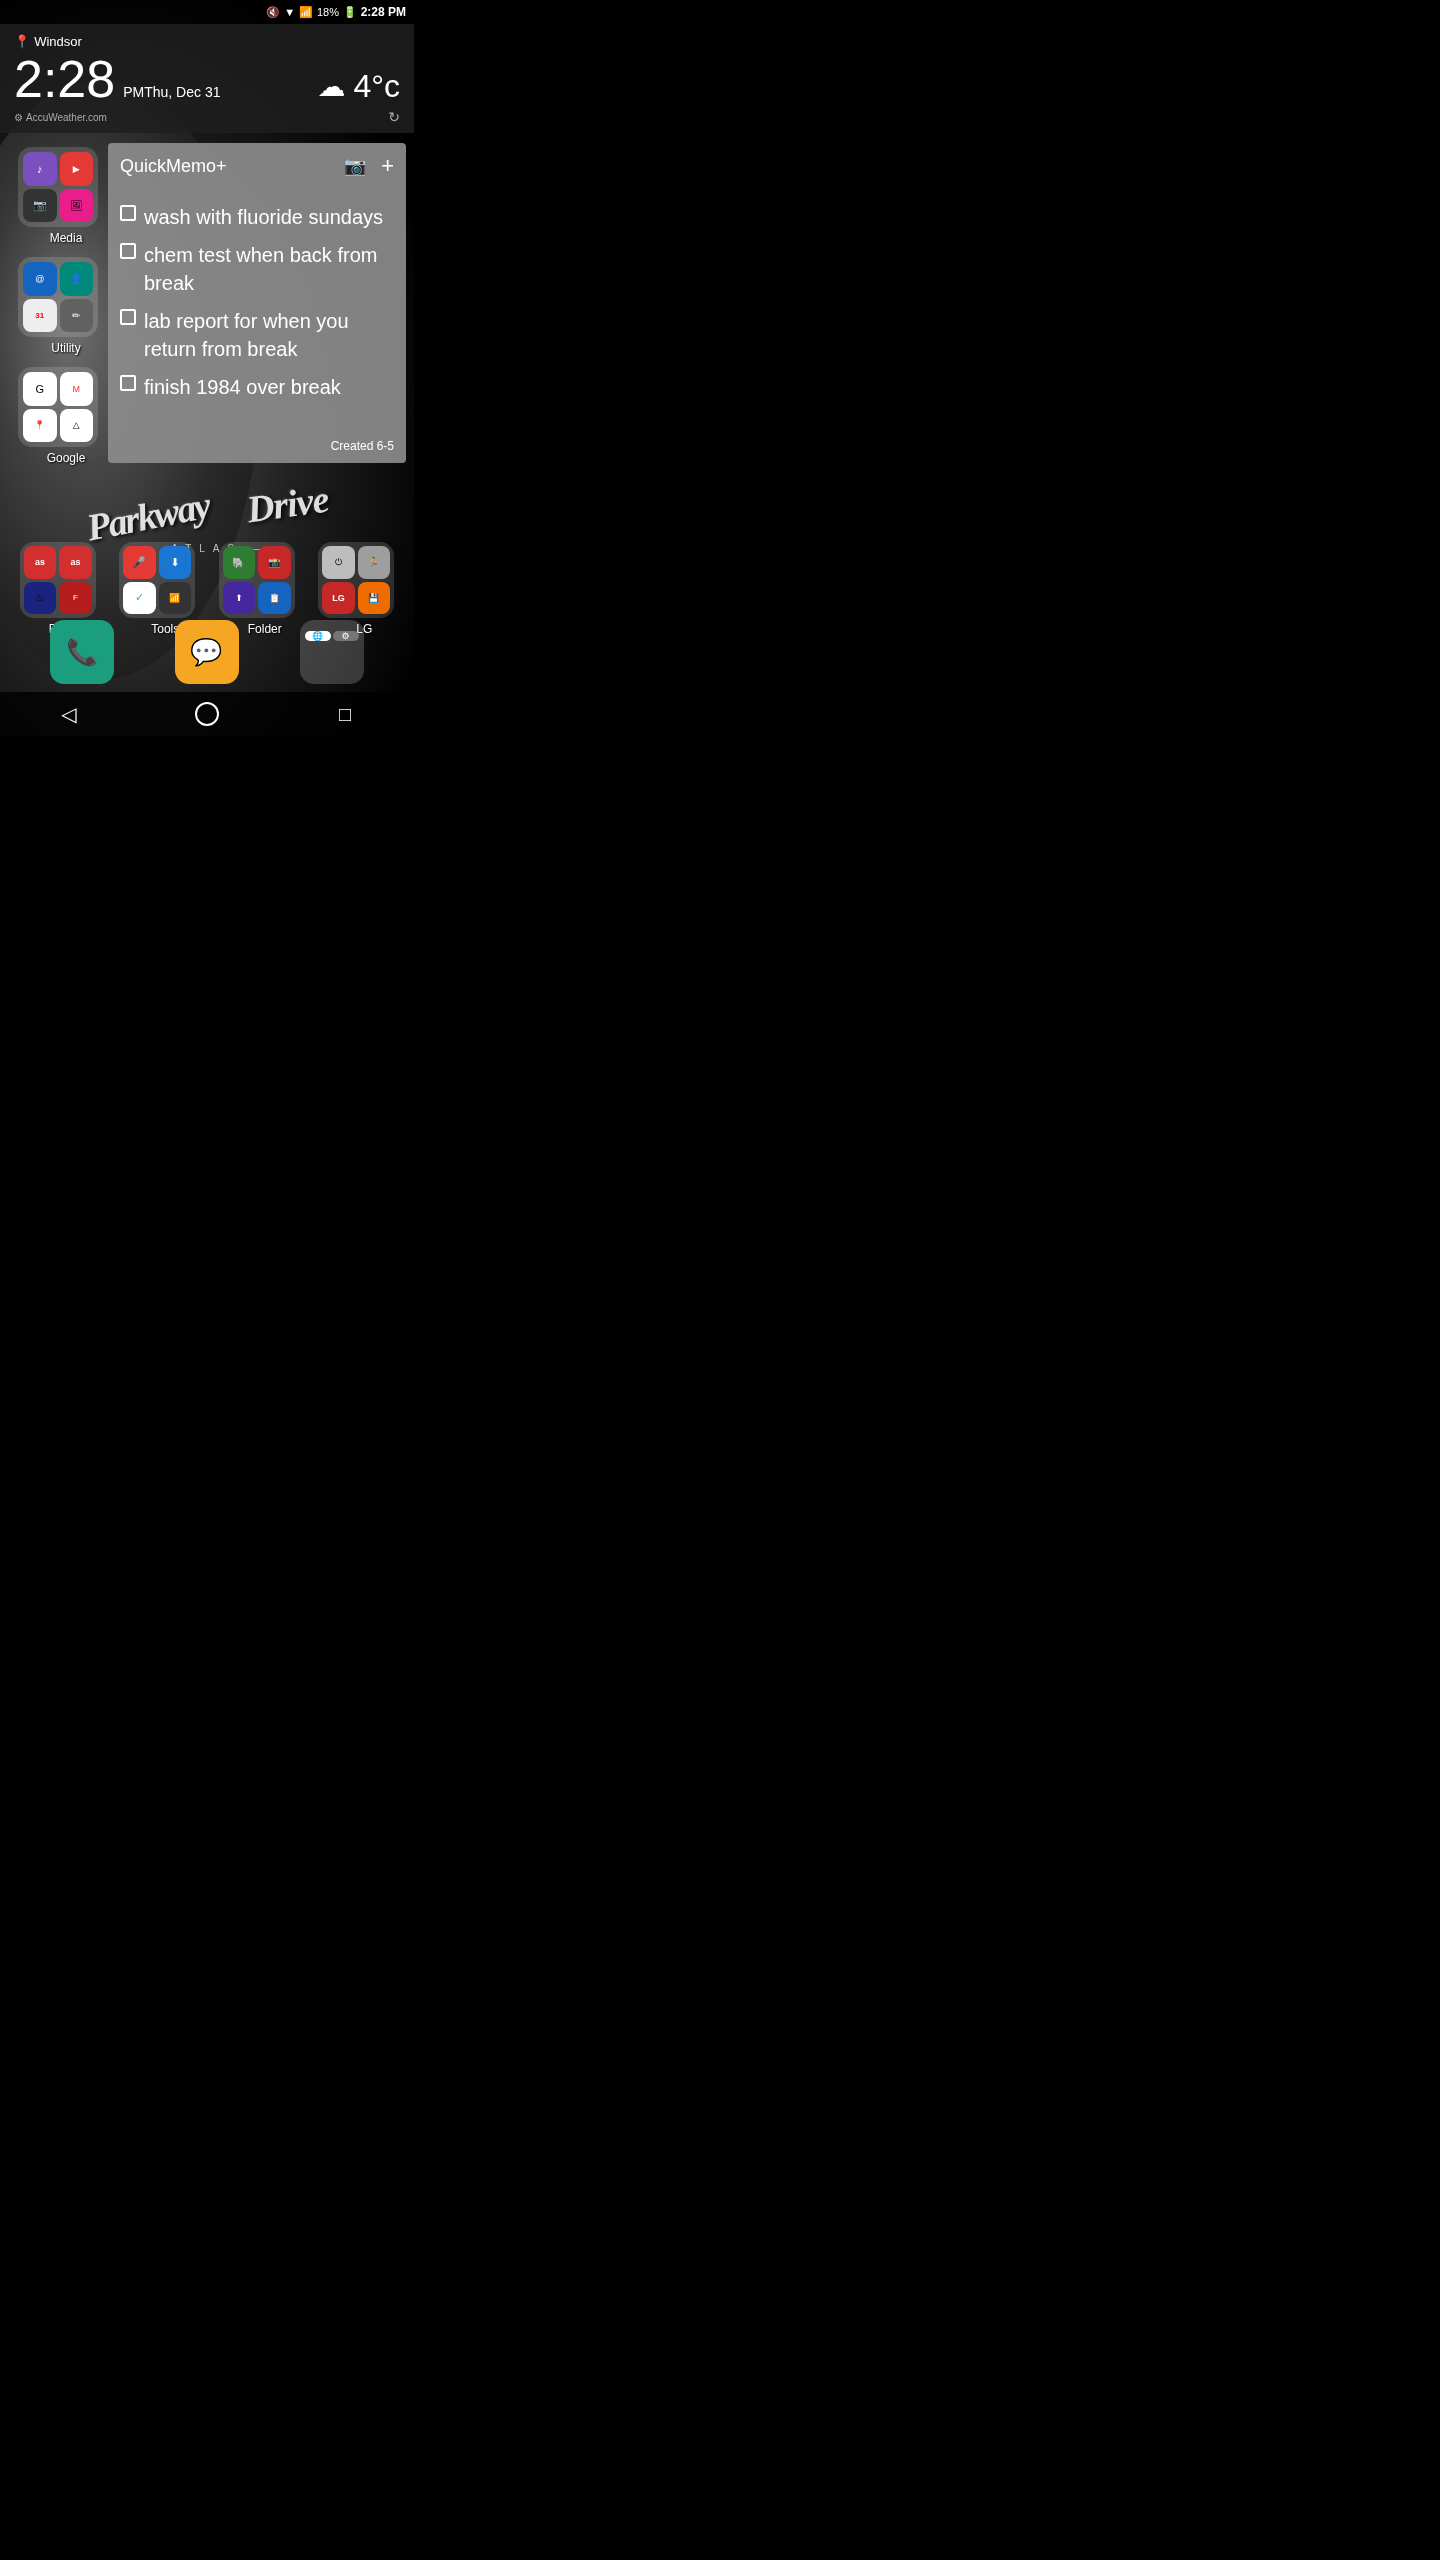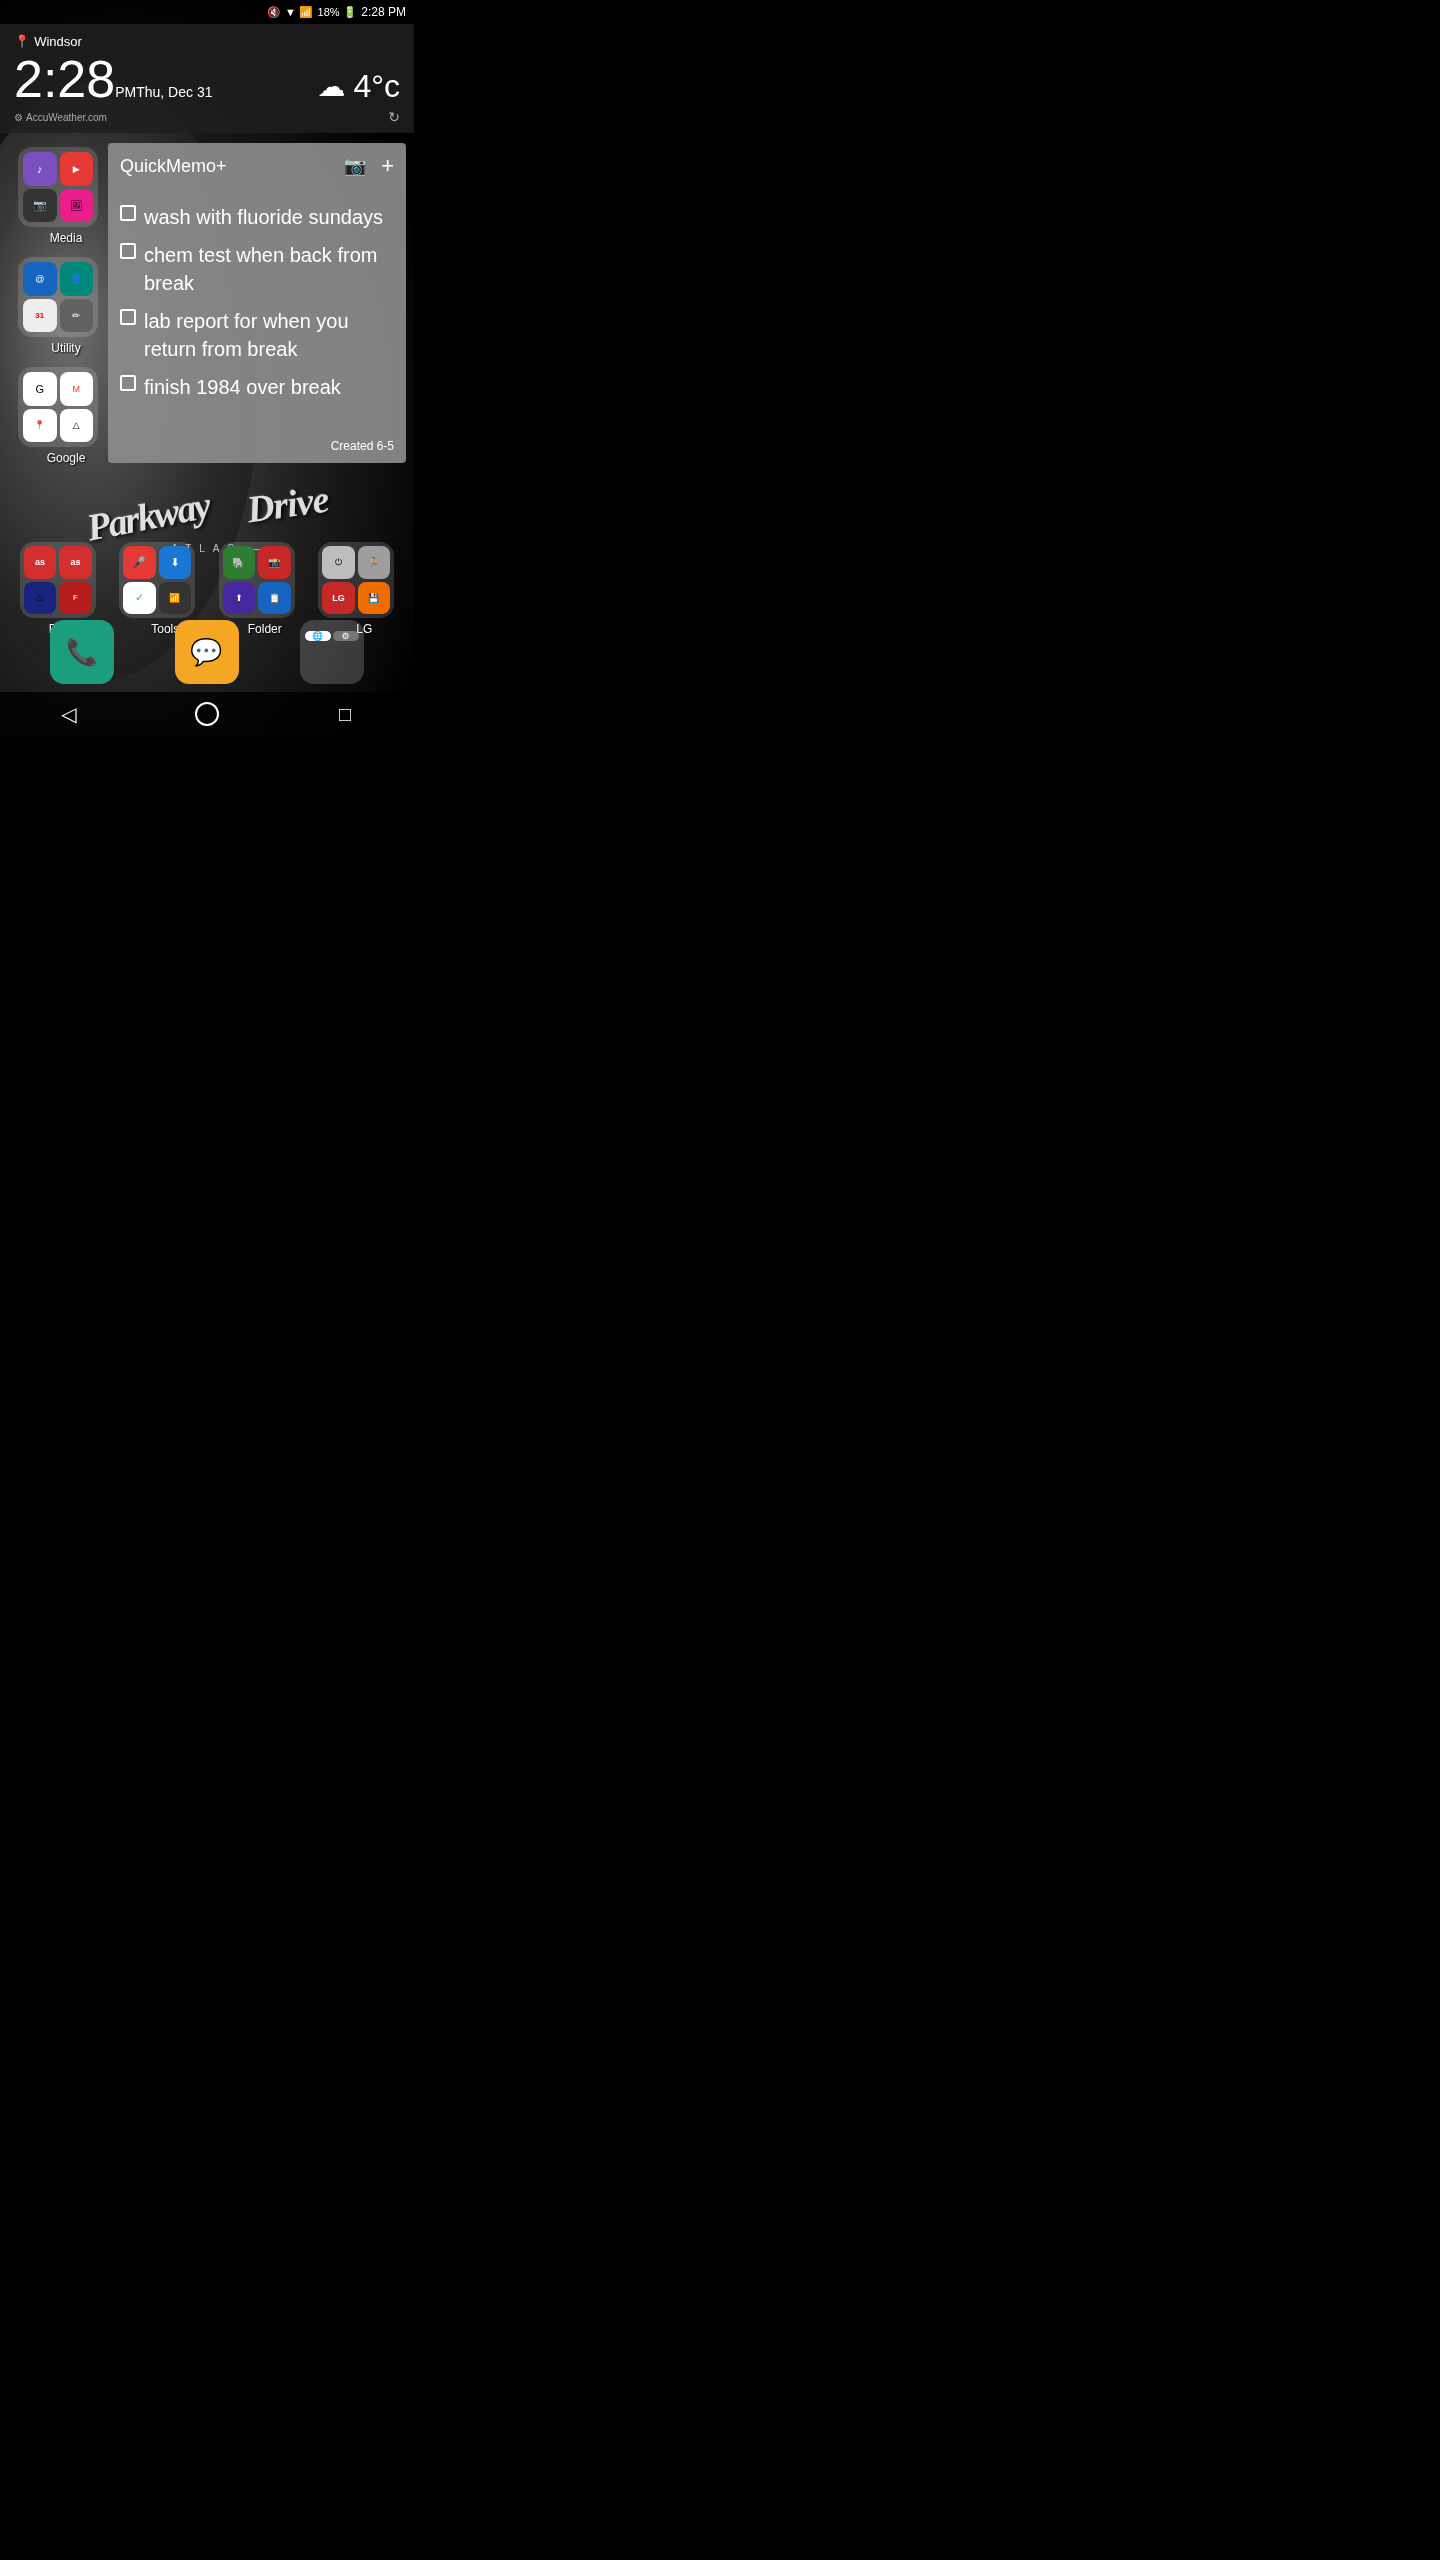--- a/index.html
+++ b/index.html
@@ -73,20 +73,21 @@
 
     .weather-main {
       display: flex;
       align-items: flex-end;
       justify-content: space-between;
     }
 
     .weather-time-block {
       display: flex;
       align-items: baseline;
+      gap: 8px;
     }
 
     .weather-time-big {
       font-size: 52px;
       font-weight: 200;
       color: #fff;
       line-height: 1;
     }
 
     .weather-time-detail {
@@ -416,21 +417,21 @@
 
 <div class="wallpaper"></div>
 
 <div class="status-bar">
   <div class="status-icons">
     <span style="font-size:11px;">🔇</span>
     <span style="font-size:11px;">▼</span>
     <span style="font-size:11px;">📶</span>
     <span style="font-size:11px;text-align:right;">18%</span>
     <span style="font-size:11px;">🔋</span>
-    <span style="font-size:12px; font-weight:normal;">2:28 PM</span>
+    <span style="font-size:12px; font-weight:bold;">2:28 PM</span>
   </div>
 </div>
 
 <div class="weather-widget">
   <div class="weather-location">
     <span>📍</span>
     <span>Windsor</span>
   </div>
   <div class="weather-main">
     <div class="weather-time-block">

